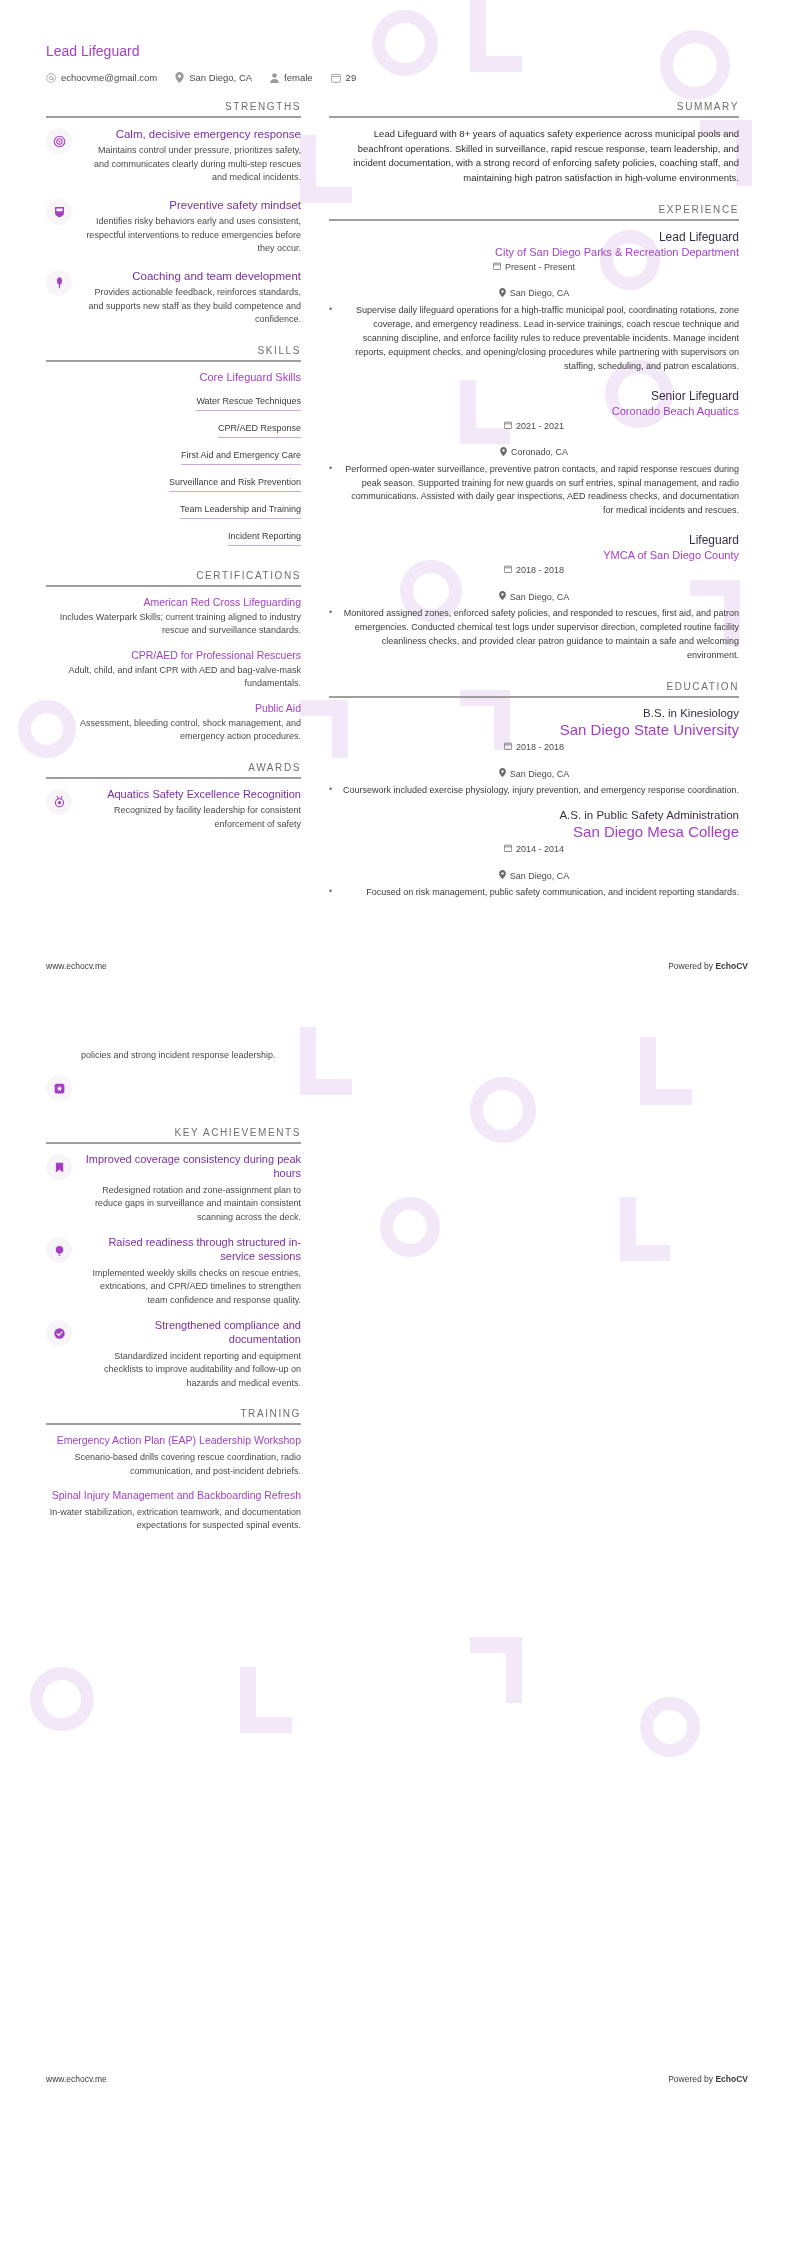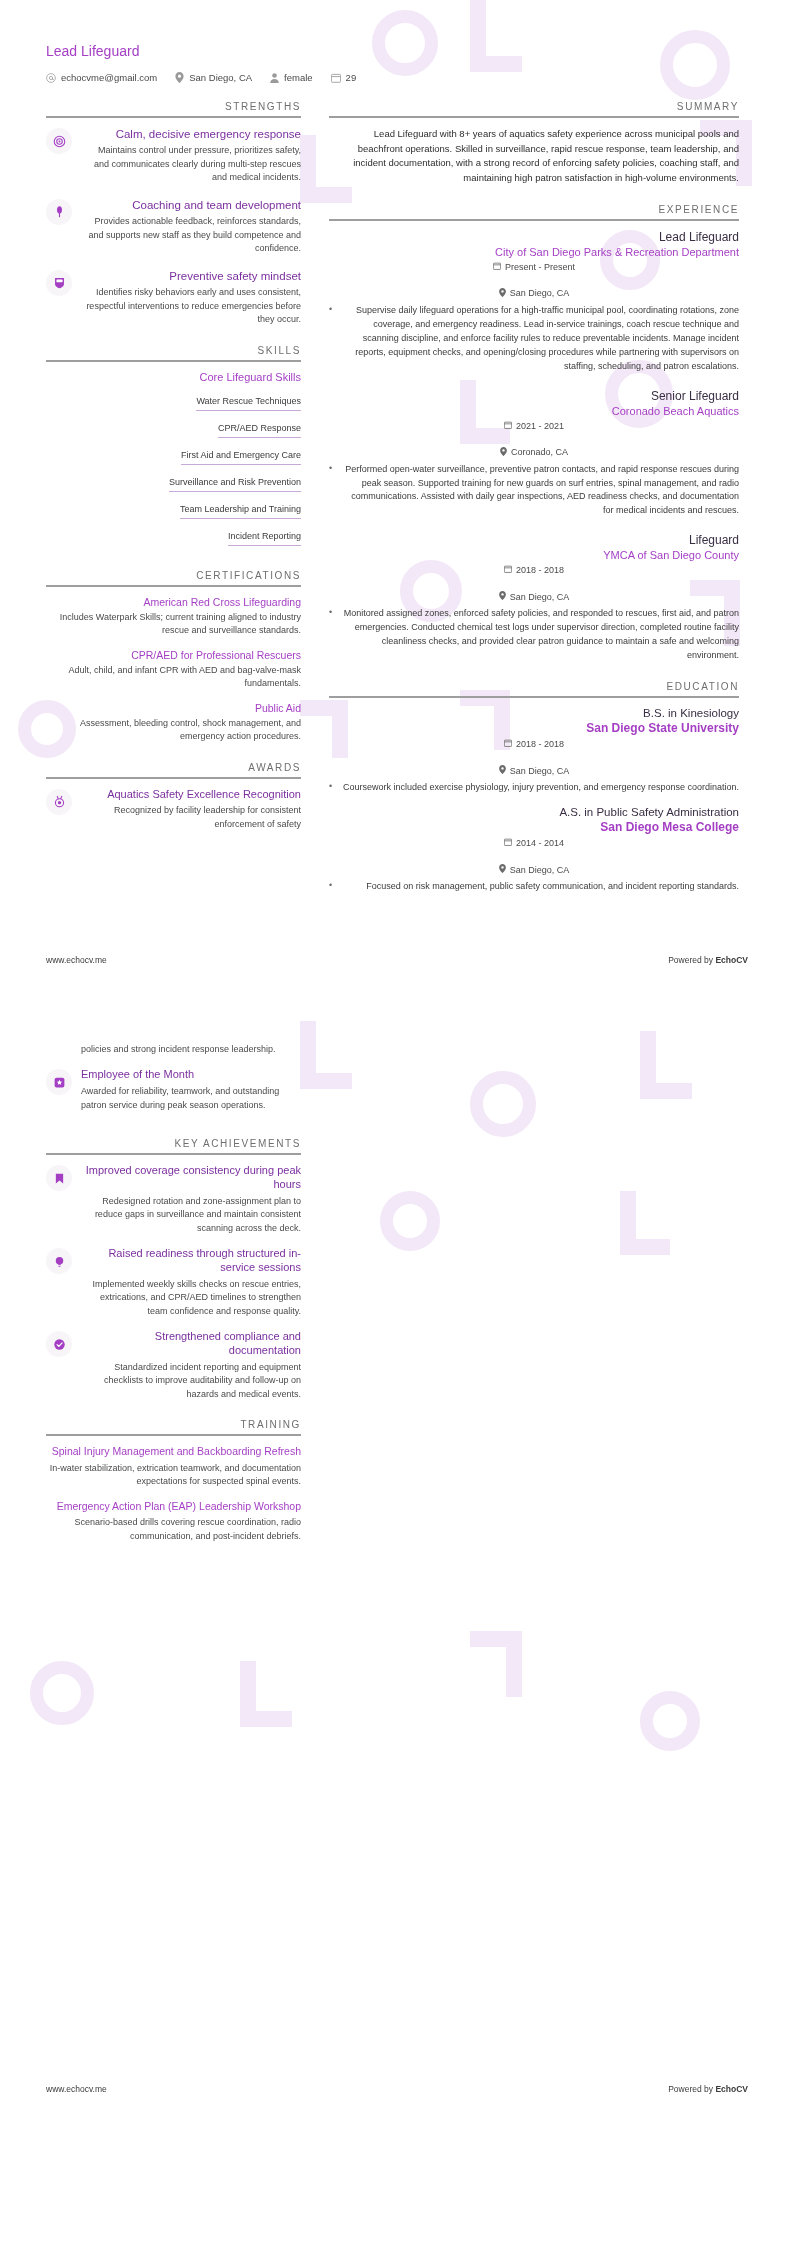--- a/index.html
+++ b/index.html
@@ -180,21 +180,21 @@
   }
   .bullets li:before {
     content: "•";
     position: absolute; left: 0; top: -1px;
     color: #6b6b6b;
   }
 
   
   .edu { margin-bottom: 11px; }
   .edu-degree { font-size: 11.5px; color: #3a2e44; margin-bottom: 2px; }
-  .edu-school { font-size: 12px; color: #a43fc4; margin-bottom: 4px; font-weight: bold; }
+  .edu-school { font-size: 15px; color: #a43fc4; margin-bottom: 4px; }
 
   
   .footer {
     position: relative; z-index: 3;
     display: flex; justify-content: space-between; align-items: center;
     padding: 10px 46px;
     font-size: 8.5px; color: #3b3b3b;
   }
   .footer .brand { font-weight: 700; }
   .page-break { height: 26px; }
@@ -281,41 +281,41 @@
             </span>
             <div class="str-body">
               <div class="str-title">Calm, decisive emergency response</div>
               <div class="str-desc">Maintains control under pressure, prioritizes safety, and communicates clearly during multi-step rescues and medical incidents.</div>
             </div>
           </div>
 
           <div class="strength">
             <span class="str-badge">
               <svg width="13" height="13" viewBox="0 0 16 16">
+                  <path d="M2.5 2.5h11v7.5c0 2.6-3 4-5.5 5.2C5.5 14 2.5 12.6 2.5 10z" fill="#a43fc4"></path>
+                  <rect x="4.2" y="4.4" width="7.6" height="3.2" rx="0.6" fill="#fff"></rect>
+                </svg>
+            </span>
+            <div class="str-body">
+              <div class="str-title">Preventive safety mindset</div>
+              <div class="str-desc">Identifies risky behaviors early and uses consistent, respectful interventions to reduce emergencies before they occur.</div>
+            </div>
+          </div>
+
+          <div class="strength">
+            <span class="str-badge">
+              <svg width="13" height="13" viewBox="0 0 16 16">
                   <ellipse cx="8" cy="6" rx="3" ry="4.4" fill="#a43fc4"></ellipse>
                   <rect x="7.3" y="9" width="1.4" height="6" fill="#a43fc4"></rect>
                   <path d="M8 3 L5 6 M8 3 L11 6" stroke="#a43fc4" stroke-width="1.2" fill="none"></path>
                 </svg>
             </span>
             <div class="str-body">
               <div class="str-title">Coaching and team development</div>
               <div class="str-desc">Provides actionable feedback, reinforces standards, and supports new staff as they build competence and confidence.</div>
-            </div>
-          </div>
-
-          <div class="strength">
-            <span class="str-badge">
-              <svg width="13" height="13" viewBox="0 0 16 16">
-                  <path d="M2.5 2.5h11v7.5c0 2.6-3 4-5.5 5.2C5.5 14 2.5 12.6 2.5 10z" fill="#a43fc4"></path>
-                  <rect x="4.2" y="4.4" width="7.6" height="3.2" rx="0.6" fill="#fff"></rect>
-                </svg>
-            </span>
-            <div class="str-body">
-              <div class="str-title">Preventive safety mindset</div>
-              <div class="str-desc">Identifies risky behaviors early and uses consistent, respectful interventions to reduce emergencies before they occur.</div>
             </div>
           </div>
         </section>
 
         <section class="sec">
           <div class="sec-title">SKILLS</div>
           <div class="sec-rule"></div>
           <div class="skill-group-title">Core Lifeguard Skills</div>
           <div class="skill-row">
             <span class="skill-chip">Water Rescue Techniques</span><br>
@@ -533,24 +533,20 @@
               <div class="award-desc">policies and strong incident response leadership.</div>
             </div>
           </div>
           <div class="award">
             <span class="str-badge">
               <svg width="13" height="13" viewBox="0 0 16 16">
                   <rect x="2" y="2" width="12" height="12" rx="2.4" fill="#a43fc4"></rect>
                   <path d="M8 4.6l1 2.1 2.3.3-1.7 1.6.4 2.3L8 9.8 5.9 10.9l.4-2.3L4.7 7l2.3-.3z" fill="#fff"></path>
                 </svg>
             </span>
-            <div class="award-body">
-              <div class="award-title">Employee of the Month</div>
-              <div class="award-desc">Awarded for reliability, teamwork, and outstanding patron service during peak season operations.</div>
-            </div>
           </div>
         </section>
 
         <section class="sec" style="margin-top:26px;">
           <div class="sec-title">KEY ACHIEVEMENTS</div>
           <div class="sec-rule"></div>
 
           <div class="award">
             <span class="str-badge">
               <svg width="13" height="13" viewBox="0 0 16 16">
@@ -588,26 +584,26 @@
               <div class="award-title">Strengthened compliance and documentation</div>
               <div class="award-desc">Standardized incident reporting and equipment checklists to improve auditability and follow-up on hazards and medical events.</div>
             </div>
           </div>
         </section>
 
         <section class="sec" style="">
           <div class="sec-title">TRAINING</div>
           <div class="sec-rule"></div>
           <div class="train">
+            <div class="train-title">Emergency Action Plan (EAP) Leadership Workshop</div>
+            <div class="train-desc">Scenario-based drills covering rescue coordination, radio communication, and post-incident debriefs.</div>
+          </div>
+          <div class="train">
             <div class="train-title">Spinal Injury Management and Backboarding Refresh</div>
             <div class="train-desc">In-water stabilization, extrication teamwork, and documentation expectations for suspected spinal events.</div>
-          </div>
-          <div class="train">
-            <div class="train-title">Emergency Action Plan (EAP) Leadership Workshop</div>
-            <div class="train-desc">Scenario-based drills covering rescue coordination, radio communication, and post-incident debriefs.</div>
           </div>
         </section>
       </div>
 
       <div class="col-right"></div>
     </div>
 
     <div style="height:520px"></div>
 
     <div class="footer">

